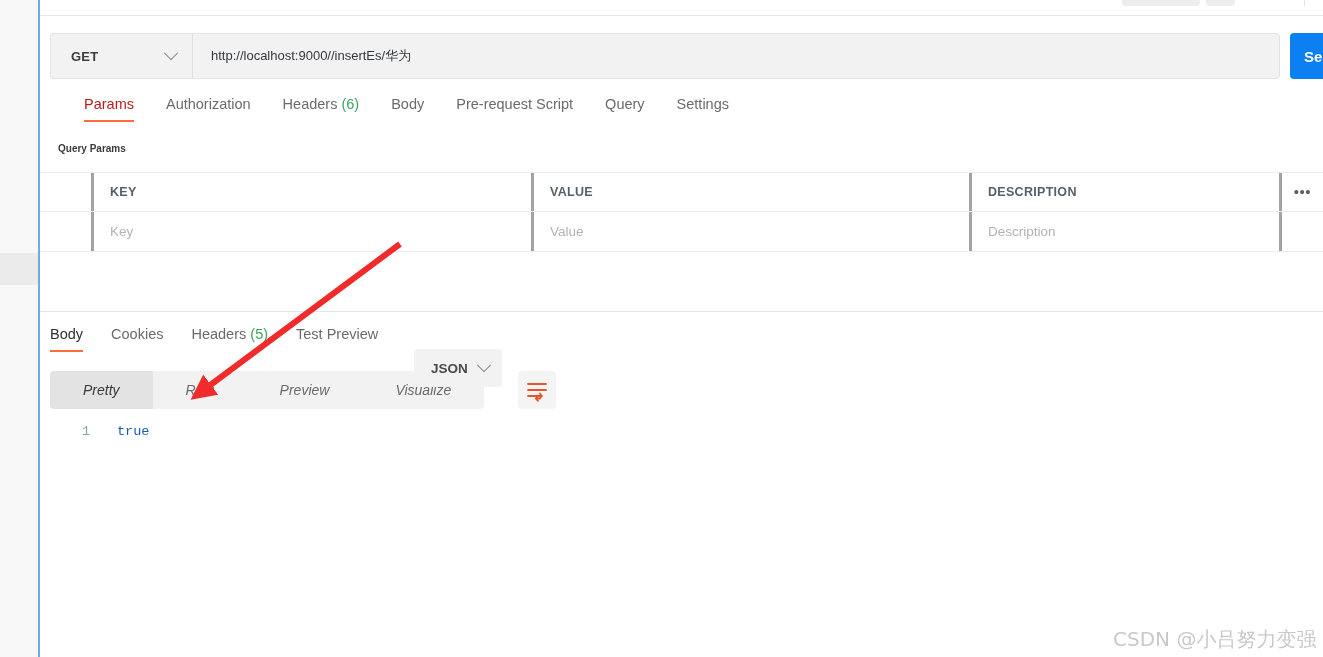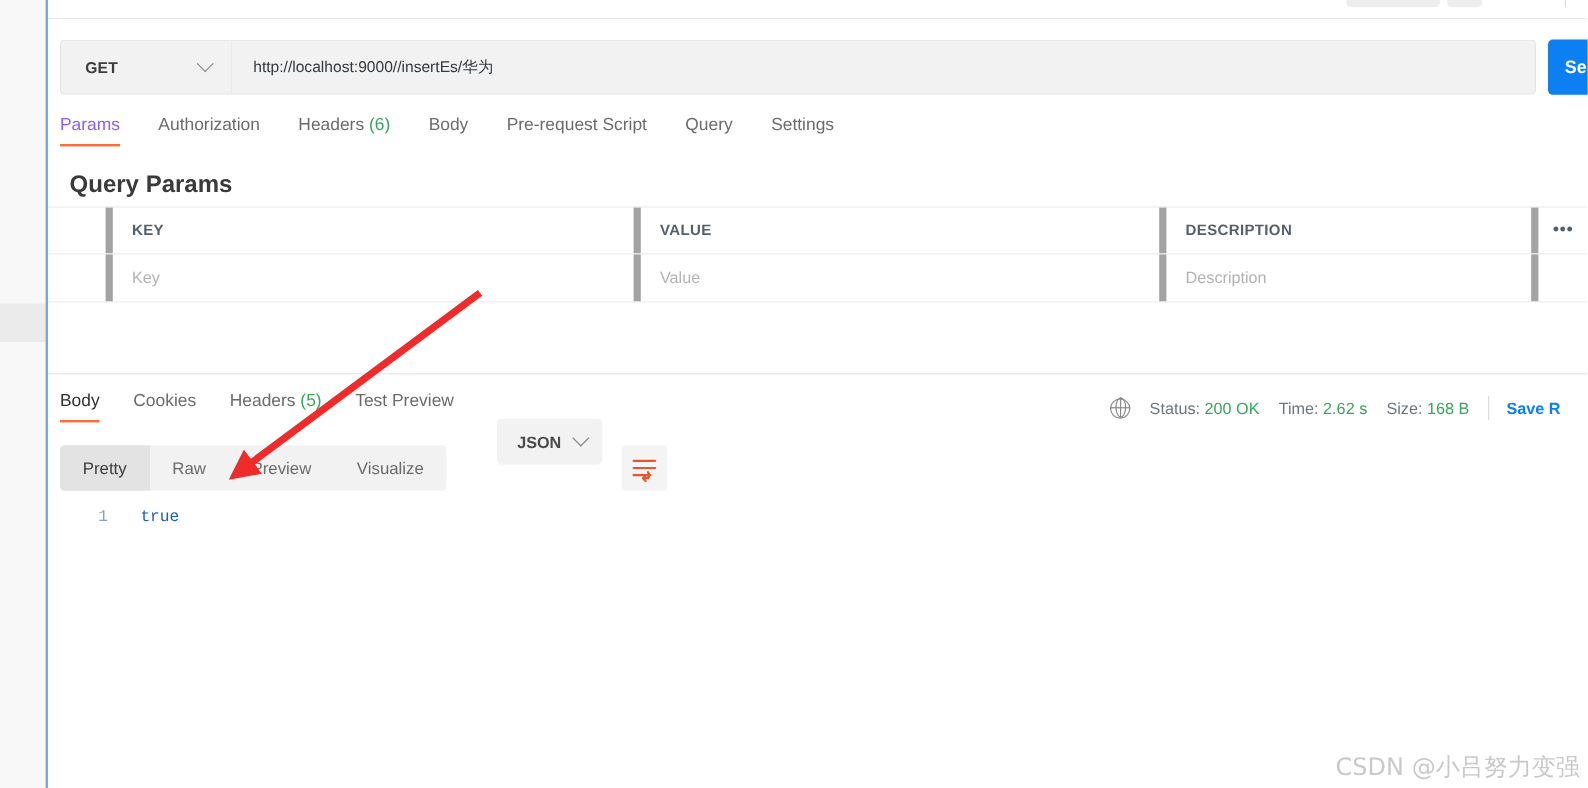--- a/index.html
+++ b/index.html
@@ -135,35 +135,35 @@
   }
   .req-tab {
     position: relative;
     font-size: 14.5px;
     color: #6b6b6b;
     padding: 0 0 10px 0;
     margin-right: 32px;
     cursor: pointer;
     white-space: nowrap;
   }
-  .req-tab.active { color: #8b5cf6; }
+  .req-tab.active { color: #b91c1c; margin-left: 34px; }
   .req-tab.active::after {
     content: "";
     position: absolute;
     left: 0; bottom: 0;
     width: 100%; height: 2.5px;
     background: #ff6c37;
   }
   .count-green { color: #3aa45b; }
 
   
   .query-params-label {
     position: absolute;
     left: 58px; top: 143px;
-    font-size: 20px;
+    font-size: 10px;
     font-weight: bold;
     color: #3a3a3a;
   }
 
   
   .params-table {
     position: absolute;
     left: 40px; top: 172px;
     width: 1283px;
   }
@@ -171,21 +171,21 @@
     display: flex;
     height: 40px;
     border-top: 1px solid #ededed;
     border-bottom: 1px solid #ededed;
   }
   .ptable-row.body-row { border-top: none; }
   .pcell {
     display: flex;
     align-items: center;
     padding-left: 16px;
-    border-right: 6px solid #a3a3a3;
+    border-right: 3px solid #a3a3a3;
     font-size: 13.5px;
   }
   .pcell.checkcol { width: 54px; padding-left: 0; }
   .pcell.keycol { width: 440px; }
   .pcell.valcol { width: 438px; }
   .pcell.desccol { width: 310px; }
   .pcell.menucol {
     width: 41px;
     border-right: none;
     justify-content: center;
@@ -301,25 +301,26 @@
     height: 38px;
     background: #f2f2f2;
     border-radius: 4px;
     display: flex;
     align-items: stretch;
     overflow: hidden;
   }
   .view-seg-btn {
     display: flex;
     align-items: center;
-    padding: 0 19px;
+    padding: 0 33px;
     font-size: 14px;
     color: #6b6b6b;
     cursor: pointer;
     white-space: nowrap;
+    font-style: italic;
   }
   .view-seg-btn.active {
     background: #e3e3e3;
     color: #3a3a3a;
   }
   .format-select {
     position: absolute;
     left: 414px; top: 349px;
     width: 88px; height: 38px;
     background: #f2f2f2;
@@ -450,30 +451,20 @@
   </div>
   <div class="table-bottom-fill"></div>
 
   <div class="resp-tabs">
     <div class="resp-tab active"><span>Body</span></div>
     <div class="resp-tab"><span>Cookies</span></div>
     <div class="resp-tab"><span>Headers</span> <span class="count-green">(5)</span></div>
     <div class="resp-tab"><span>Test Preview</span></div>
   </div>
 
-  <div class="status-meta">
-    <span class="globe-icon">
-        <span class="globe-ellipse"></span>
-      </span>
-    <span class="meta-item"><span>Status:</span> <span class="meta-val">200 OK</span></span>
-    <span class="meta-item"><span>Time:</span> <span class="meta-val">2.62 s</span></span>
-    <span class="meta-item"><span>Size:</span> <span class="meta-val">168 B</span></span>
-    <span class="meta-sep"></span>
-    <span class="save-resp">Save R</span>
-  </div>
 
   <div class="view-seg">
     <div class="view-seg-btn active">Pretty</div>
     <div class="view-seg-btn">Raw</div>
     <div class="view-seg-btn">Preview</div>
     <div class="view-seg-btn">Visualize</div>
   </div>
 
   <div class="format-select">
     <span class="format-label">JSON</span>

